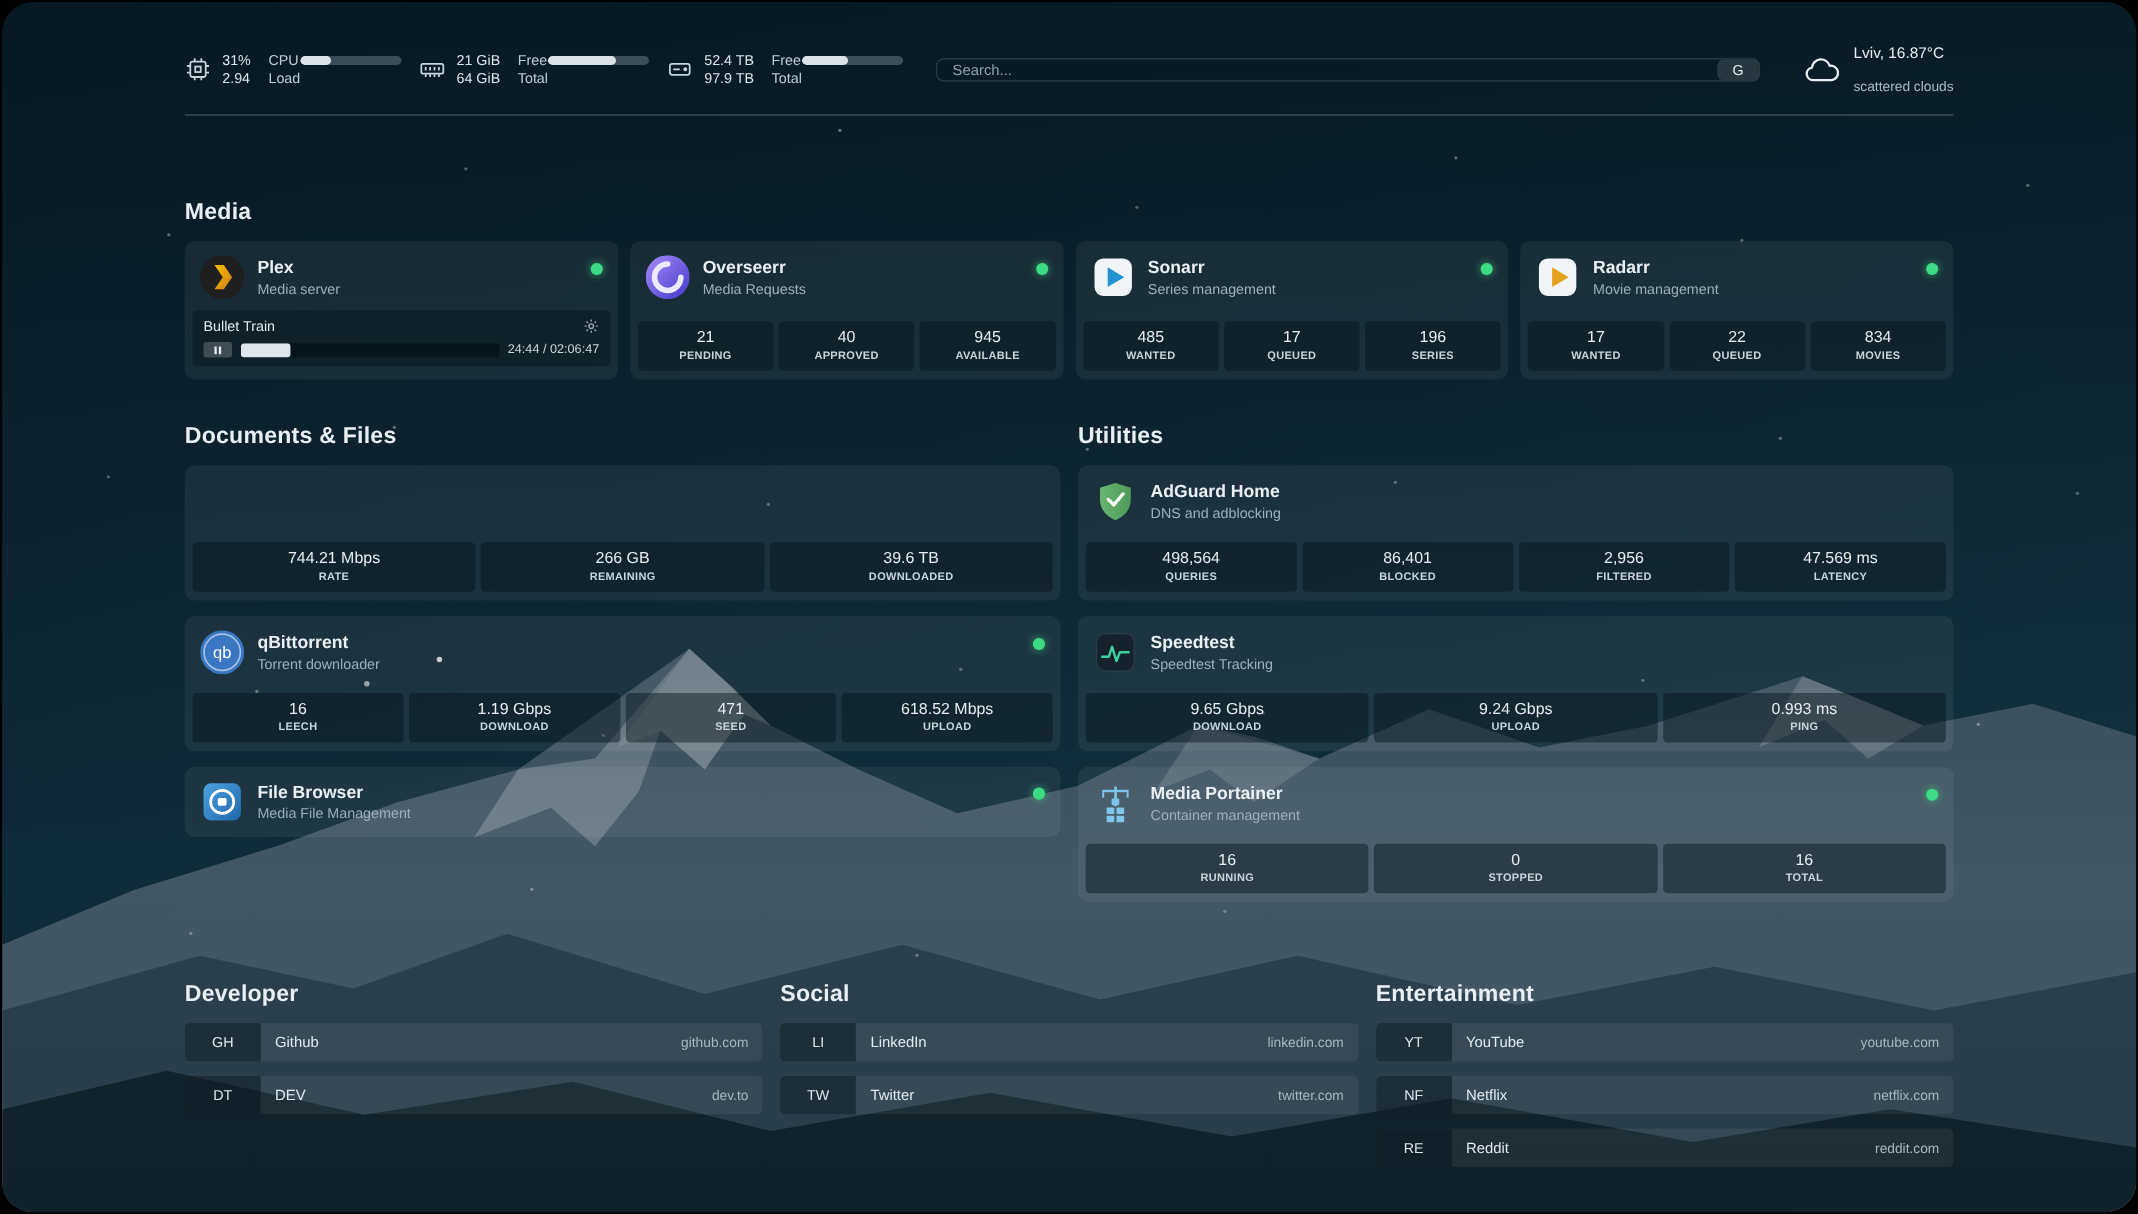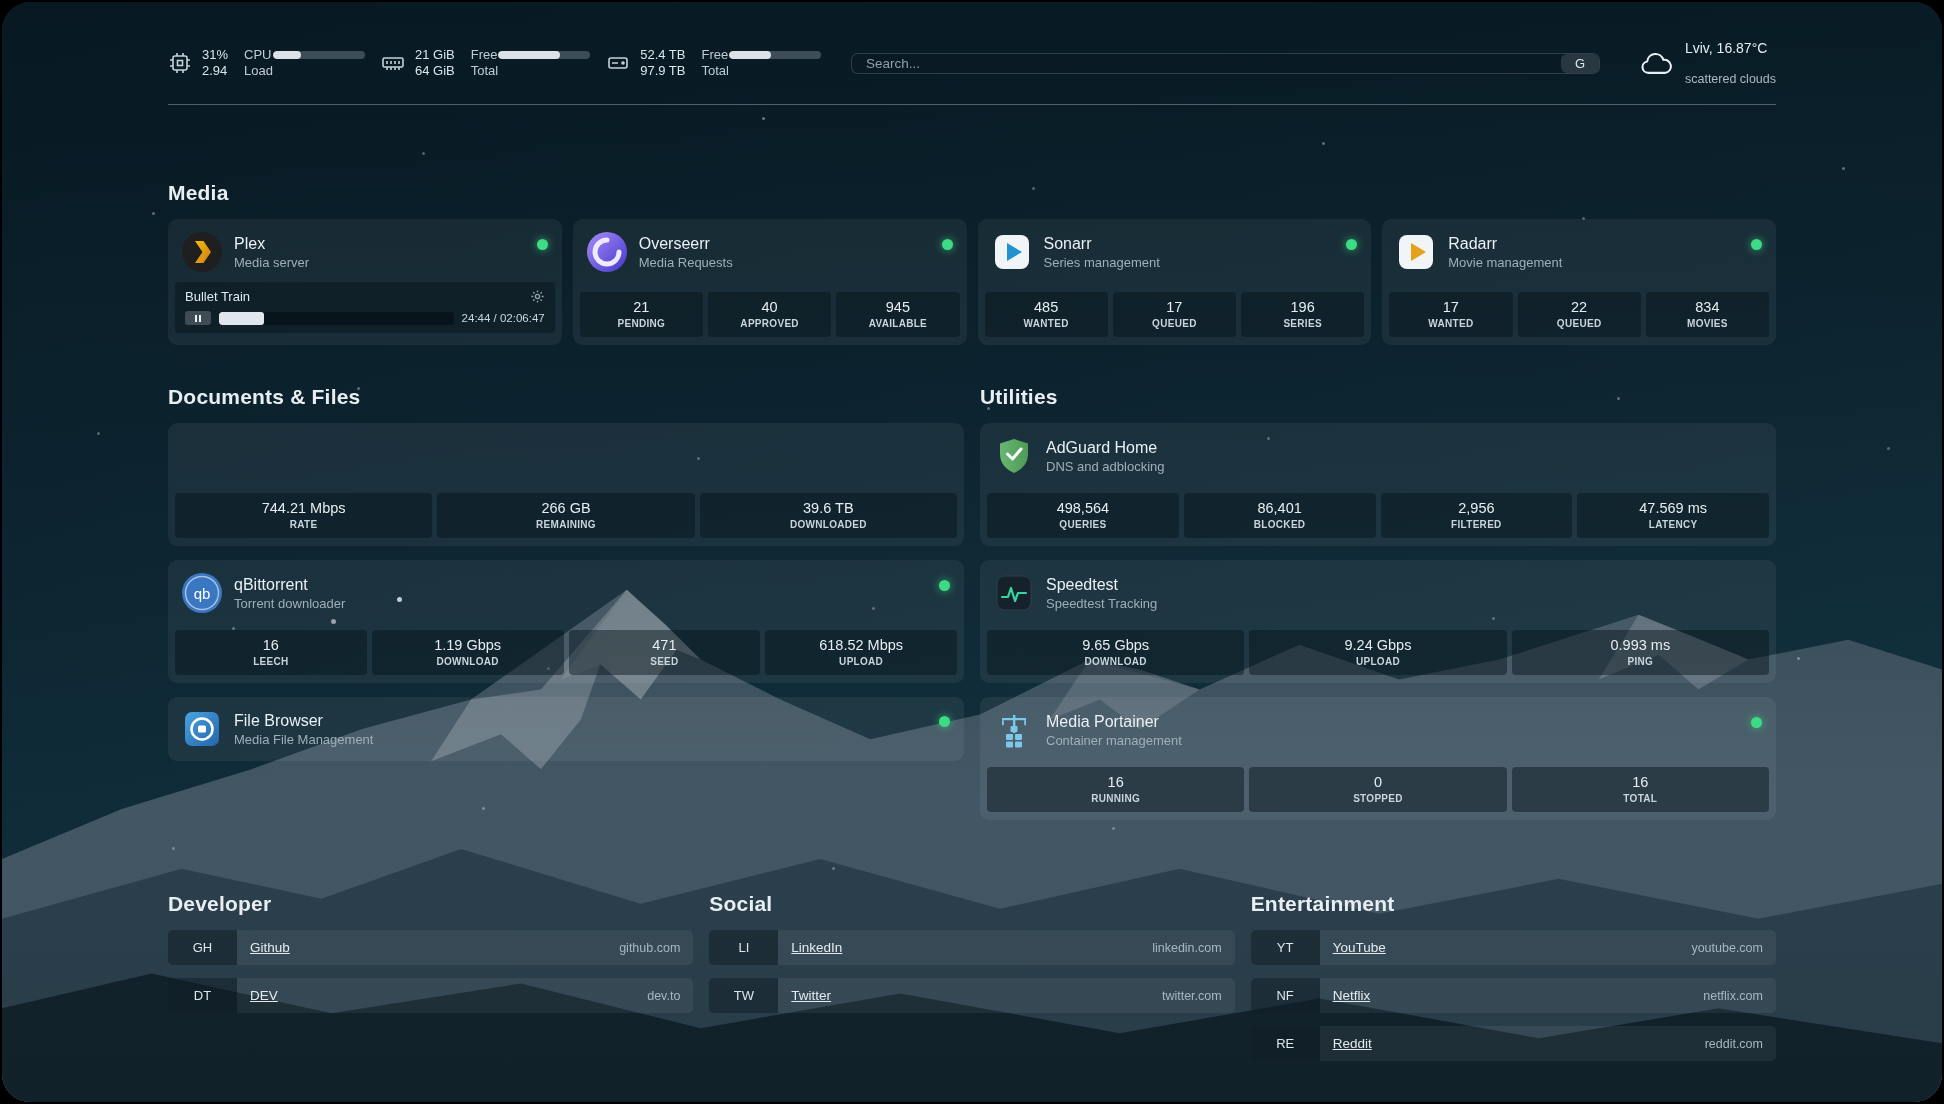--- a/index.html
+++ b/index.html
@@ -67,21 +67,21 @@
   .media-grid { display:grid; grid-template-columns:repeat(4,1fr); gap:11px; }
 
   .card { background:rgba(255,255,255,0.06); border-radius:9px; display:flex; flex-direction:column;
           min-height:126px; cursor:pointer; }
   .card.stats-card { min-height:123px; }
   .card.compact { min-height:64px; justify-content:center; }
   .card-header { display:flex; align-items:center; gap:12px; padding:13px 14px 8px; }
   .card.compact .card-header { padding:10px 14px; }
   .svc-icon { width:40px; height:40px; flex:none; display:block; }
   .svc-icon svg { width:100%; height:100%; display:block; }
-  .svc-name { font-size:16px; font-weight:400; color:#eaf0f4; }
+  .svc-name { font-size:16px; font-weight:700; color:#eaf0f4; }
   .svc-desc { font-size:13px; color:#9db0ba; margin-top:2px; }
   .status-dot { width:11px; height:11px; border-radius:50%; background:#3ddc84; margin-left:auto;
                 align-self:flex-start; margin-top:7px; box-shadow:0 0 8px rgba(61,220,132,0.7); flex:none; }
   .status-spacer { margin-left:auto; width:11px; flex:none; }
 
   .stats { display:flex; gap:5px; margin:auto 7px 8px; }
   .stat { flex:1; background:rgba(4,18,25,0.45); border-radius:4px; padding:7px 4px 8px; text-align:center; }
   .stat-value { font-size:14.5px; color:#e7edf1; }
   .stat-label { font-size:10px; font-weight:700; color:#c9d4db; margin-top:3px; letter-spacing:0.3px; }
 
@@ -100,21 +100,21 @@
 
   .two-col { margin-top:40px; display:grid; grid-template-columns:1fr 1fr; gap:16px; align-items:start; }
   .stack { display:flex; flex-direction:column; gap:14px; }
 
   
   .bookmarks { margin-top:72px; display:grid; grid-template-columns:repeat(3,1fr); gap:16px; align-items:start; }
   .bm-row { display:flex; align-items:center; height:35px; background:rgba(255,255,255,0.06);
             border-radius:5px; margin-bottom:13px; overflow:hidden; cursor:pointer; }
   .bm-abbr { width:69px; align-self:stretch; display:flex; align-items:center; justify-content:center;
              background:rgba(4,18,25,0.5); color:#dde6eb; font-size:13px; flex:none; }
-  .bm-name { margin-left:13px; font-size:13.5px; color:#e3ebf0;text-decoration:underline; }
+  .bm-name { margin-left:13px; font-size:13.5px; color:#e3ebf0; }
   .bm-domain { margin-left:auto; margin-right:13px; font-size:12.5px; color:#a7b7c1; }
 </style>
 </head>
 <body>
 
 <div class="frame">
 
   <svg class="mountains" viewBox="0 0 1944 1104" preserveAspectRatio="none">
     <polygon fill="#6d8292" opacity="0.95" points="0,860 120,810 250,770 360,730 470,700 626,590 700,660 780,700 870,740 980,715 1090,660 1200,690 1300,645 1400,680 1500,660 1640,615 1750,660 1850,640 1944,670 1944,1104 0,1104"></polygon>
     <polygon fill="#cfdae2" opacity="0.9" points="626,590 560,680 600,665 640,700 676,650 700,660 665,625"></polygon>

